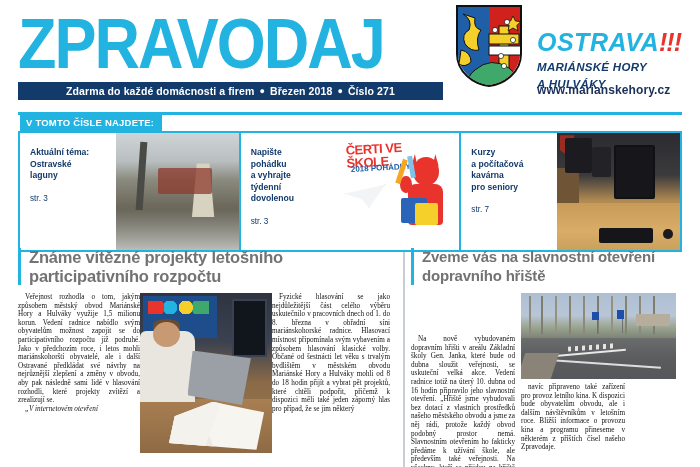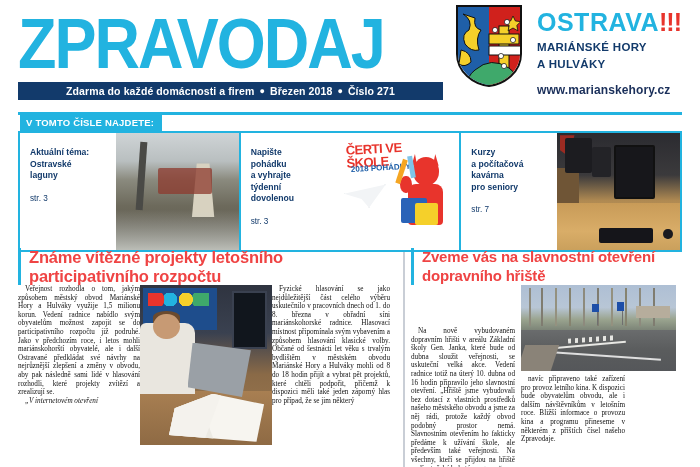--- a/index.html
+++ b/index.html
@@ -35,21 +35,21 @@
     font-weight: 700;
     display: flex; align-items: center; justify-content: center;
     letter-spacing: 0.1px;
     white-space: nowrap;
   }
   .subtitle-bar .sep { padding: 0 5px; font-size: 9px; }
 
   
   .logo-block { position: absolute; left: 455px; top: 4px; width: 240px; height: 100px; }
   .crest { position: absolute; left: 0px; top: 0px; width: 68px; height: 84px; }
-  .ostrava-wrap { position: absolute; left: 82px; top: 4px; }
+  .ostrava-wrap { position: absolute; left: 82px; top: 24px; font-style: italic; }
   .ostrava-word {
     font-size: 25px; font-weight: 700; color: #22b3e0;
     letter-spacing: 0.5px; line-height: 26px; display: inline-block;
   }
   .ostrava-excl {
     font-size: 25px; font-weight: 700; color: #e8342c;
     letter-spacing: -1px; display: inline-block;
   }
   .ostrava-sub {
     font-size: 11.5px; font-weight: 700; color: #123a6b;
@@ -156,25 +156,25 @@
   .comp-mouse { position:absolute; right:6%; bottom:9%; width:8%; height:9%; background:#1a1a1f; border-radius:50%; }
   .comp-chairback { position:absolute; left:0; top:30%; width:18%; height:40%; background:#6f5536; }
 
   
   .articles { position: absolute; left: 18px; top: 248px; width: 664px; height: 219px; display: flex; }
   .art-left { width: 385px; position: relative; padding-right: 8px; }
   .art-divider { width: 2px; background: #c9ced6; margin: 4px 6px 0 0; }
   .art-right { flex: 1; position: relative; }
 
   .art-headline {
-    color: #ef4444; font-weight: 700;
+    color: #737373; font-weight: 700;
     line-height: 18.5px; letter-spacing: -0.2px;
     border-left: 3px solid #22b3e0;
     padding-left: 8px;
-    margin-bottom: 0;
+    margin-bottom: 8px;
   }
   .art-left .art-headline { font-size: 16.5px; }
   .art-right .art-headline { font-size: 15px; }
 
   .cols { display: flex; }
   .col {
     font-family: "Liberation Serif", serif;
     font-size: 7.2px;
     line-height: 8.6px;
     text-align: justify;

